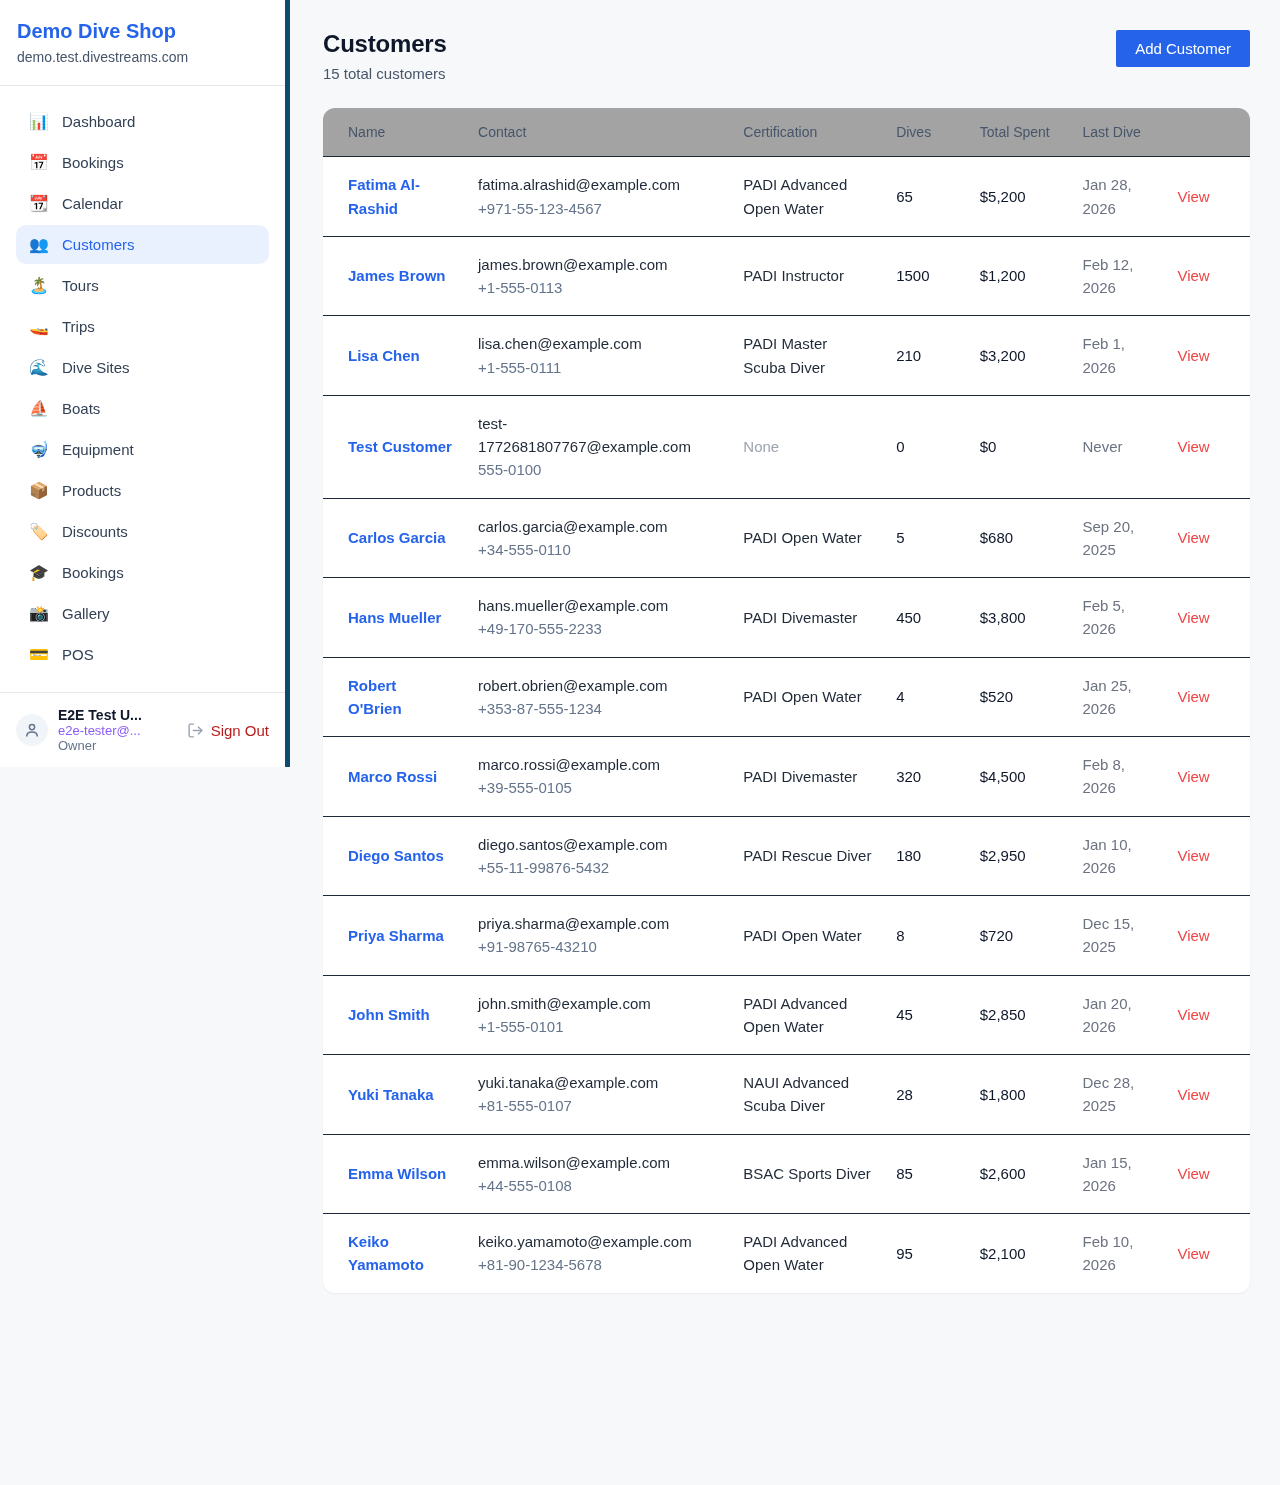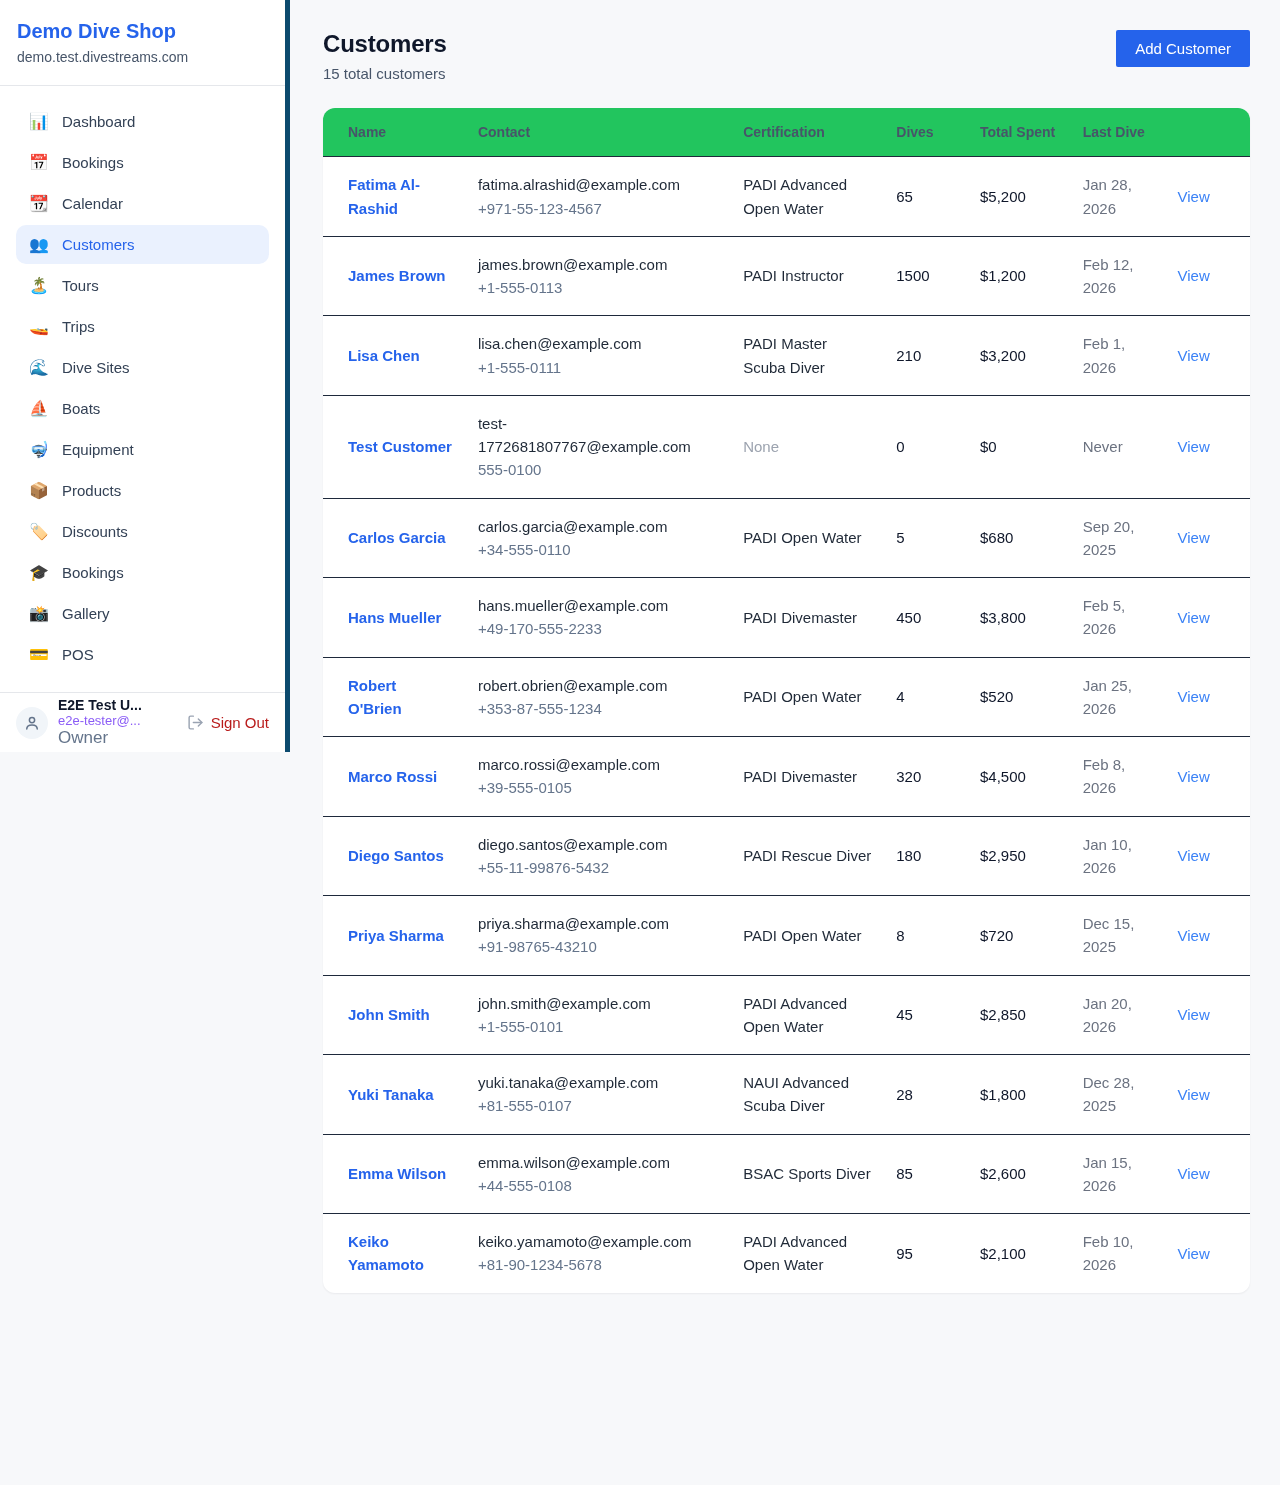--- a/index.html
+++ b/index.html
@@ -26,32 +26,32 @@
   .nav-item {
     display: flex; align-items: center; gap: 13px;
     padding: 10px 13px; border-radius: 10px;
     color: #334155; cursor: pointer; margin-bottom: 2px;
     font-size: 15px;
   }
   .nav-item.active { background: #eaf1fe; color: #2563eb; font-weight: 500; }
   .nav-icon { width: 20px; font-size: 16px; text-align: center; flex-shrink: 0; }
   .sidebar-footer {
     border-top: 1px solid #e5e7eb;
-    padding: 4px 16px;
+    padding: 14px 16px;
     display: flex; align-items: center; gap: 10px;
   }
   .avatar {
     width: 32px; height: 32px; border-radius: 50%;
     background: #f1f5f9; display: flex; align-items: center; justify-content: center;
     flex-shrink: 0;
   }
   .user-info { flex: 1; min-width: 0; }
   .user-name { font-weight: 700; font-size: 14px; color: #0f172a; white-space: nowrap; overflow: hidden; }
   .user-email { font-size: 13px; color: #8b5cf6; white-space: nowrap; overflow: hidden; }
-  .user-role { font-size: 17px; color: #64748b; }
+  .user-role { font-size: 13px; color: #64748b; }
   .signout {
     display: flex; align-items: flex-end; gap: 7px;
     color: #b91c1c; font-size: 15px; background: none; border: none;
     font-family: inherit; cursor: pointer; flex-shrink: 0;
   }
 
   
   .main { flex: 1; padding: 30px 30px 30px 33px; min-width: 0; }
   .main-header { display: flex; justify-content: space-between; align-items: flex-start; }
   .page-title { font-size: 24px; font-weight: 700; color: #0f172a; letter-spacing: -0.2px; }
@@ -74,21 +74,21 @@
   }
 
   
   .table-card {
     margin-top: 26px; background: #fff; border-radius: 12px;
     box-shadow: 0 1px 2px rgba(15,23,42,0.06);
     overflow: hidden;
   }
   table { width: 100%; border-collapse: collapse; }
   thead th {
-    background: #22c55e; text-align: left; font-weight: 700;
+    background: #a3a3a3; text-align: left; font-weight: 400;
     font-size: 14px; color: #475569; padding: 14px 12px;
     border-bottom: 1px solid #1e293b; vertical-align: middle; line-height: 1.45;
   }
   thead th:first-child { padding-left: 25px; }
   thead th:last-child  { padding-right: 25px; }
   th.col-name { width: 146px; }
   th.col-contact { width: 268px; }
   th.col-cert { width: 158px; }
   th.col-dives { width: 86px; }
   th.col-spent { width: 106px; }
@@ -99,21 +99,21 @@
   tbody td { padding: 16px 12px; vertical-align: middle; line-height: 1.55; font-size: 15px; }
   tbody td:first-child { padding-left: 25px; }
   tbody td:last-child  { padding-right: 25px; }
   .cell-name { color: #2563eb; font-weight: 600; }
   .cell-email { color: #1f2937; word-wrap: break-word; }
   .cell-phone { color: #64748b; }
   .cell-cert { color: #1f2937; }
   .cell-cert.muted { color: #9ca3af; }
   .cell-dives, .cell-spent { color: #0f172a; }
   .cell-last { color: #6b7280; }
-  .view-link { color: #3b82f6; text-decoration: none; cursor: pointer; }
+  .view-link { color: #ef4444; text-decoration: none; cursor: pointer; }
   svg.icon { display: block; }
 </style>
 </head>
 <body>
 
 <div class="layout">
 
   <aside class="sidebar">
     <div class="sidebar-header">
       <div class="shop-title">Demo Dive Shop</div>

